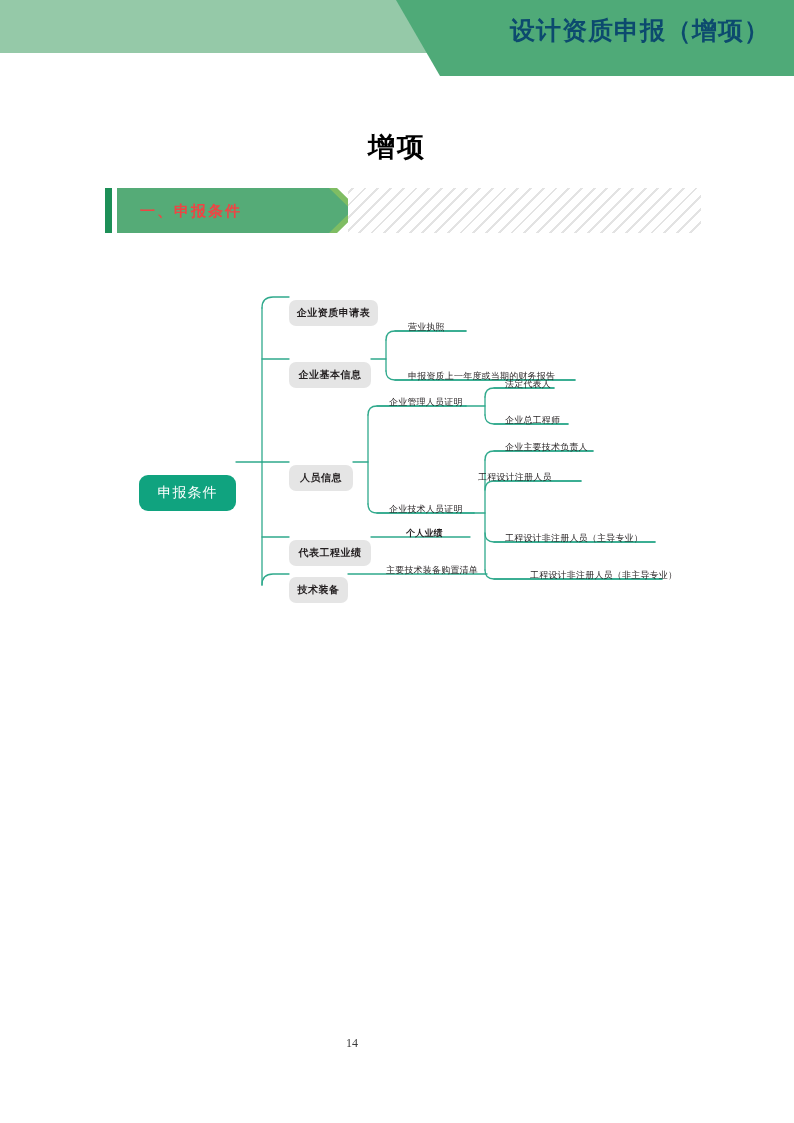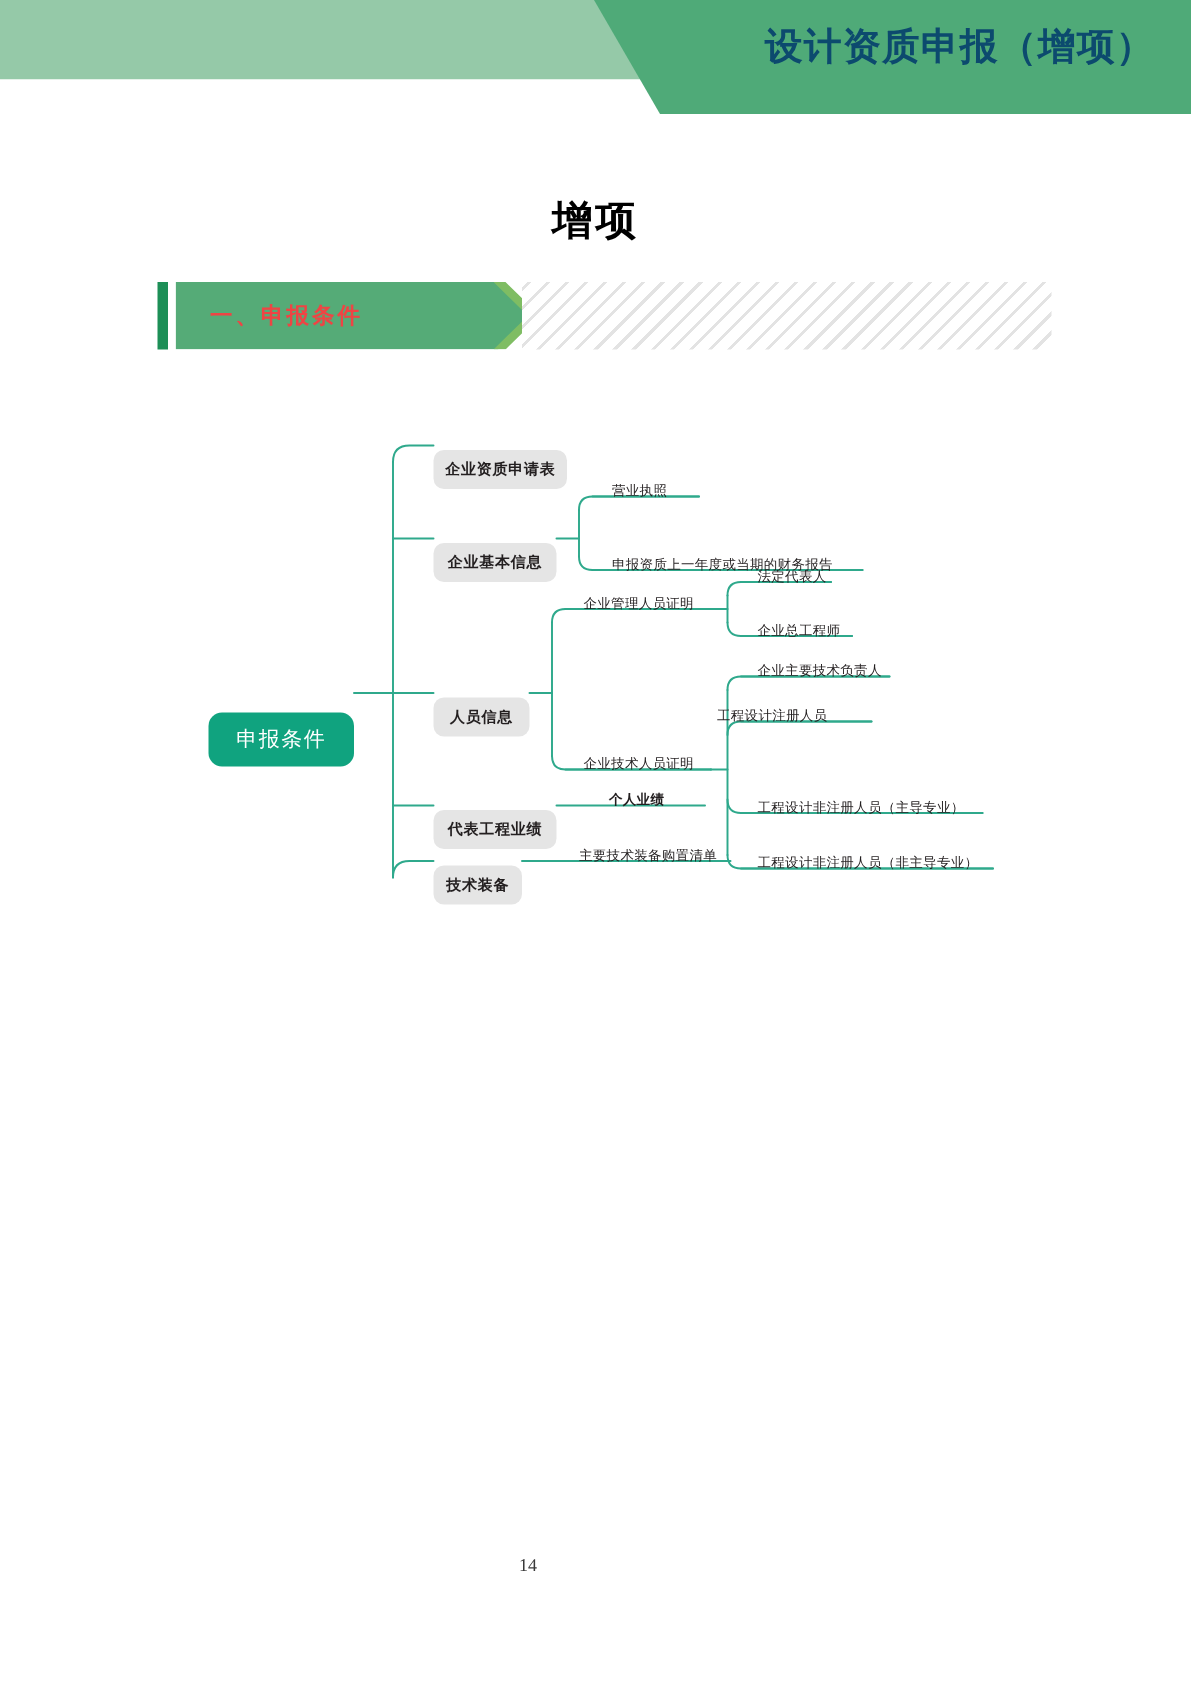--- a/index.html
+++ b/index.html
@@ -308,21 +308,21 @@
   <div class="mm-leaf" style="left:505px; top:123px;">法定代表人</div>
 
   <div class="mm-leaf" style="left:505px; top:159px;">企业总工程师</div>
 
   <div class="mm-leaf" style="left:505px; top:186px;">企业主要技术负责人</div>
 
   <div class="mm-leaf" style="left:478px; top:216px;">工程设计注册人员</div>
 
   <div class="mm-leaf" style="left:505px; top:277px;text-align:right;">工程设计非注册人员（主导专业）</div>
 
-  <div class="mm-leaf" style="left:505px; top:314px;">工程设计非注册人员（非主导专业）</div>
+  <div class="mm-leaf" style="left:530px; top:314px;">工程设计非注册人员（非主导专业）</div>
 
   <div class="mm-leaf" style="left:406px; top:272px;font-weight:bold;">个人业绩</div>
 
   <div class="mm-leaf" style="left:386px; top:309px;">主要技术装备购置清单</div>
 
 </div>
 
 <div class="page-number">14</div>
 
 </body></html>

